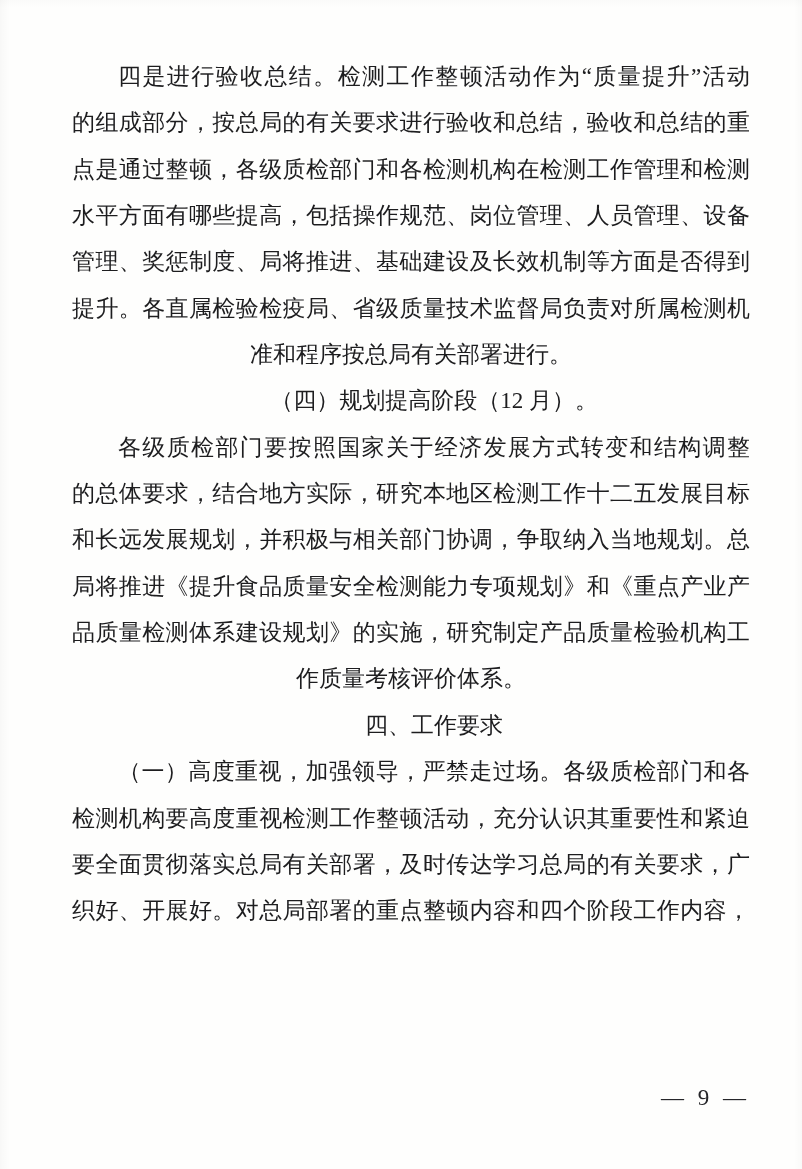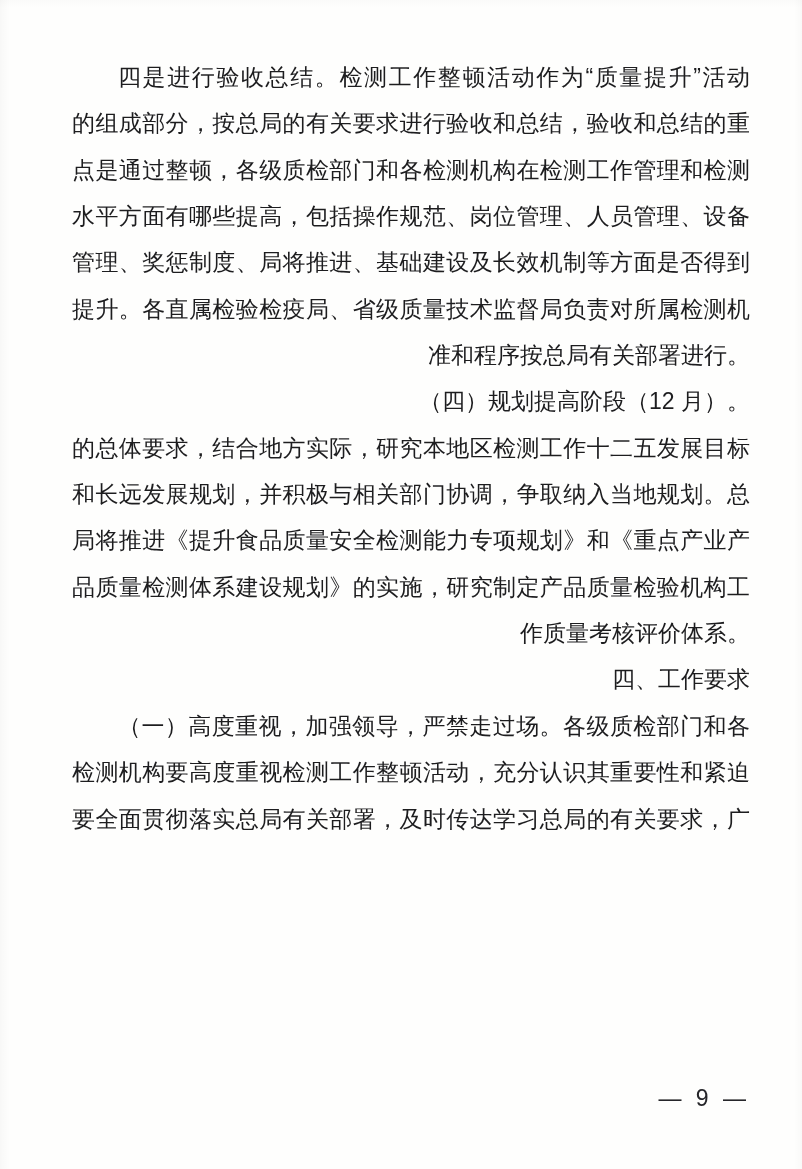--- a/index.html
+++ b/index.html
@@ -6,21 +6,21 @@
     margin: 0;
     padding: 0;
     background: #ffffff;
   }
   .page {
     position: relative;
     width: 802px;
     height: 1169px;
     background: #fefefdff;
     overflow: hidden;
-    font-family: Liberation Sans, sans-serif;
+    font-family: Liberation Serif, serif;
     color: #1d1d1f;
   }
   
   .page::before {
     content: "";
     position: absolute;
     inset: 0;
     pointer-events: none;
     background:
       linear-gradient(90deg, rgba(0,0,0,0.025), rgba(0,0,0,0) 10px),
@@ -32,21 +32,21 @@
     top: 54px;
     left: 72px;
     width: 678px;
   }
   .line {
     height: 46.35px;
     line-height: 46.35px;
     font-size: 23px;
     letter-spacing: 0px;
     white-space: nowrap;
-    text-align: right;
+    text-align: center;
   }
   .line.fill {
     white-space: normal;
     text-align: justify;
     text-align-last: justify;
     -moz-text-align-last: justify;
   }
   .line.indent {
     text-indent: 46px;
   }
@@ -67,24 +67,26 @@
 <div class="page">
   <div class="content">
     <div class="line indent fill">四是进行验收总结。检测工作整顿活动作为“质量提升”活动</div>
     <div class="line fill">的组成部分，按总局的有关要求进行验收和总结，验收和总结的重</div>
     <div class="line fill">点是通过整顿，各级质检部门和各检测机构在检测工作管理和检测</div>
     <div class="line fill">水平方面有哪些提高，包括操作规范、岗位管理、人员管理、设备</div>
     <div class="line fill">管理、奖惩制度、局将推进、基础建设及长效机制等方面是否得到</div>
     <div class="line fill">提升。各直属检验检疫局、省级质量技术监督局负责对所属检测机</div>
     <div class="line">准和程序按总局有关部署进行。</div>
     <div class="line indent">（四）规划提高阶段（12 月）。</div>
+    <div class="line indent fill">各级质检部门要按照国家关于经济发展方式转变和结构调整</div>
     <div class="line fill">的总体要求，结合地方实际，研究本地区检测工作十二五发展目标</div>
     <div class="line fill">和长远发展规划，并积极与相关部门协调，争取纳入当地规划。总</div>
     <div class="line fill">局将推进《提升食品质量安全检测能力专项规划》和《重点产业产</div>
     <div class="line fill">品质量检测体系建设规划》的实施，研究制定产品质量检验机构工</div>
     <div class="line">作质量考核评价体系。</div>
     <div class="line indent">四、工作要求</div>
     <div class="line indent fill">（一）高度重视，加强领导，严禁走过场。各级质检部门和各</div>
     <div class="line fill">检测机构要高度重视检测工作整顿活动，充分认识其重要性和紧迫</div>
     <div class="line fill">要全面贯彻落实总局有关部署，及时传达学习总局的有关要求，广</div>
+    <div class="line fill">织好、开展好。对总局部署的重点整顿内容和四个阶段工作内容，</div>
   </div>
   <div class="page-number">— 9 —</div>
 </div>
 
 </body></html>

